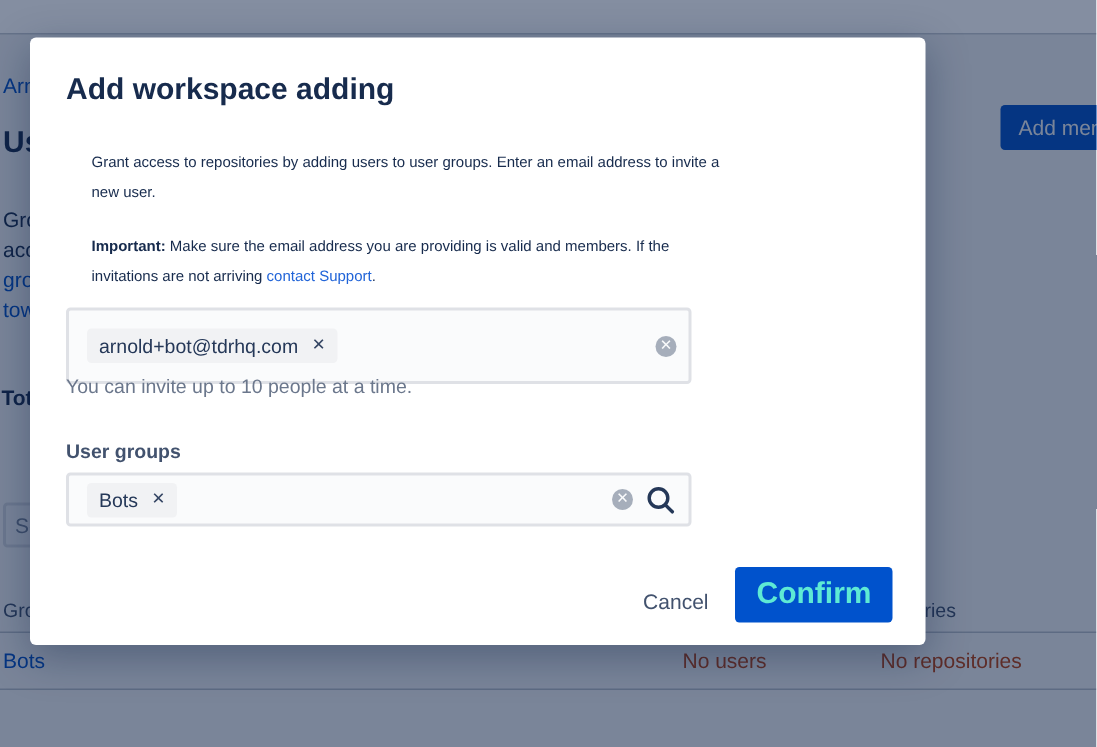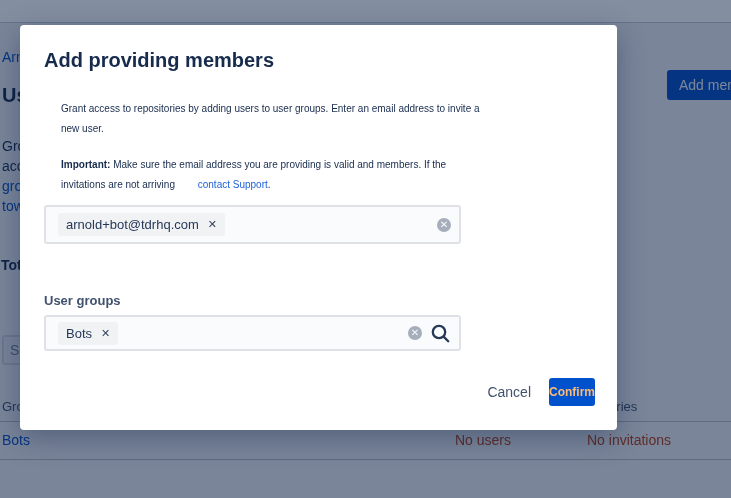--- a/index.html
+++ b/index.html
@@ -44,27 +44,27 @@
   
   .modal{
     position:absolute;left:20px;top:25px;width:597px;height:405px;z-index:30;
     background:#fff;border-radius:4px;box-shadow:0 8px 28px rgba(9,30,66,0.35);
   }
   .m-title{position:absolute;left:24px;top:21px;font-size:20px;font-weight:600;color:#172B4D;line-height:28px;}
   .m-p{position:absolute;left:41px;width:430px;font-size:10px;line-height:20px;color:#172B4D;}
   .p1{top:64px;}
   .p2{top:120px;}
   .m-p b{font-weight:700;margin-top:40px;}
-  .m-link{color:#2164d8;cursor:pointer;margin-left:20px;}
+  .m-link{color:#2164d8;cursor:pointer;}
   .field{
     position:absolute;left:24px;width:417px;box-sizing:border-box;
     background:#FAFBFC;border:2px solid #DFE1E6;border-radius:3px;
     display:flex;align-items:center;padding:0 8px;
   }
-  .f-email{top:180px;height:39px;}
+  .f-email{top:180px;height:51px;}
   .f-groups{top:290px;height:36px;}
   .chip{
     display:inline-flex;align-items:center;gap:9px;
     background:#F1F2F4;border-radius:3px;padding:4px 8px;margin-left:4px;
     font-size:13px;color:#253858;white-space:nowrap;
   }
   .chip .x{font-size:11px;font-weight:700;color:#344563;cursor:pointer;line-height:1;}
   .f-right{margin-left:auto;display:flex;align-items:center;gap:8px;}
   .clear{
     width:14px;height:14px;border-radius:50%;background:#A6AEBB;
@@ -72,22 +72,22 @@
   }
   .mag{width:21px;height:21px;display:block;cursor:pointer;}
   .m-note{position:absolute;left:24px;top:225px;font-size:13px;color:#6B778C;}
   .m-label{position:absolute;left:24px;top:268px;font-size:13px;font-weight:700;color:#42526E;}
   .m-actions{position:absolute;right:22px;top:353px;display:flex;align-items:flex-end;gap:6px;}
   .btn-cancel{
     background:transparent;border:none;color:#42526E;font-size:14px;font-family:inherit;
     padding:6px 12px;cursor:pointer;
   }
   .btn-confirm{
-    background:#0052CC;border:none;color:#fdba74;font-size:12px;font-weight:600;font-family:inherit;
-    padding:7px 0;border-radius:3px;cursor:pointer;
+    background:#0052CC;border:none;color:#5eead4;font-size:20px;font-weight:600;font-family:inherit;
+    padding:7px 14px;border-radius:3px;cursor:pointer;
   }
 </style>
 </head>
 <body>
 
 <div class="page">
 
   <a class="crumb">Arn</a>
   <h1 class="page-title">User groups</h1>
 
@@ -106,46 +106,47 @@
     <span>Search</span>
   </div>
 
   <div class="th g">Group name</div>
   <div class="th r">Repositories</div>
   <div class="divider d1"></div>
 
   <div>
     <a class="cell group">Bots</a>
     <div class="cell users">No users</div>
-    <div class="cell repos">No invitations</div>
+    <div class="cell repos">No repositories</div>
   </div>
   <div class="divider d2"></div>
 </div>
 
 <div class="blanket"></div>
 <div class="top-band"></div>
 
 <div class="modal">
 
-  <div class="m-title">Add providing members</div>
+  <div class="m-title">Add workspace adding</div>
 
   <p class="m-p p1">Grant access to repositories by adding users to user groups. Enter an email address to invite a new user.</p>
 
   <p class="m-p p2"><b>Important:</b><span> Make sure the email address you are providing is valid and members. If the invitations are not arriving </span><span class="m-link">contact Support</span><span>.</span></p>
 
   <div class="field f-email">
     <span class="chip">
       <span>arnold+bot@tdrhq.com</span>
       <span class="x">✕</span>
     </span>
     <span class="f-right">
       <span class="clear">✕</span>
     </span>
   </div>
 
+  <div class="m-note">You can invite up to 10 people at a time.</div>
 
   <div class="m-label">User groups</div>
 
   <div class="field f-groups">
     <span class="chip">
       <span>Bots</span>
       <span class="x">✕</span>
     </span>
     <span class="f-right">
       <span class="clear">✕</span>

